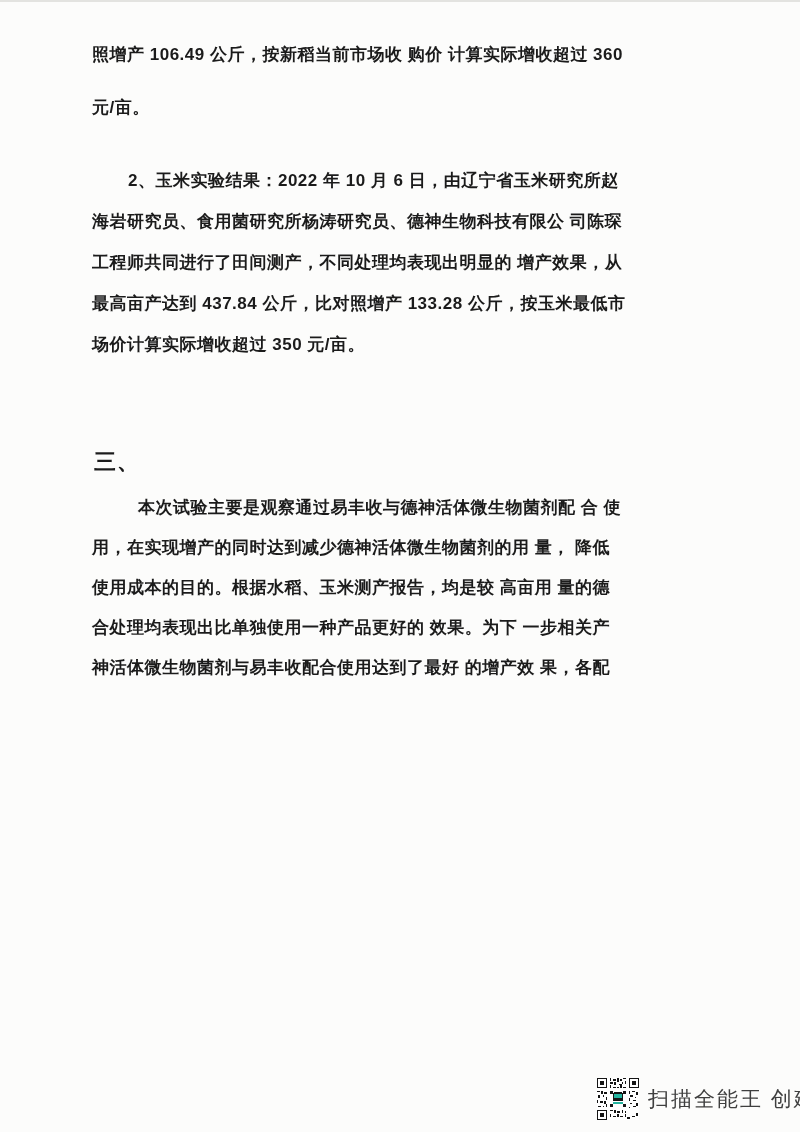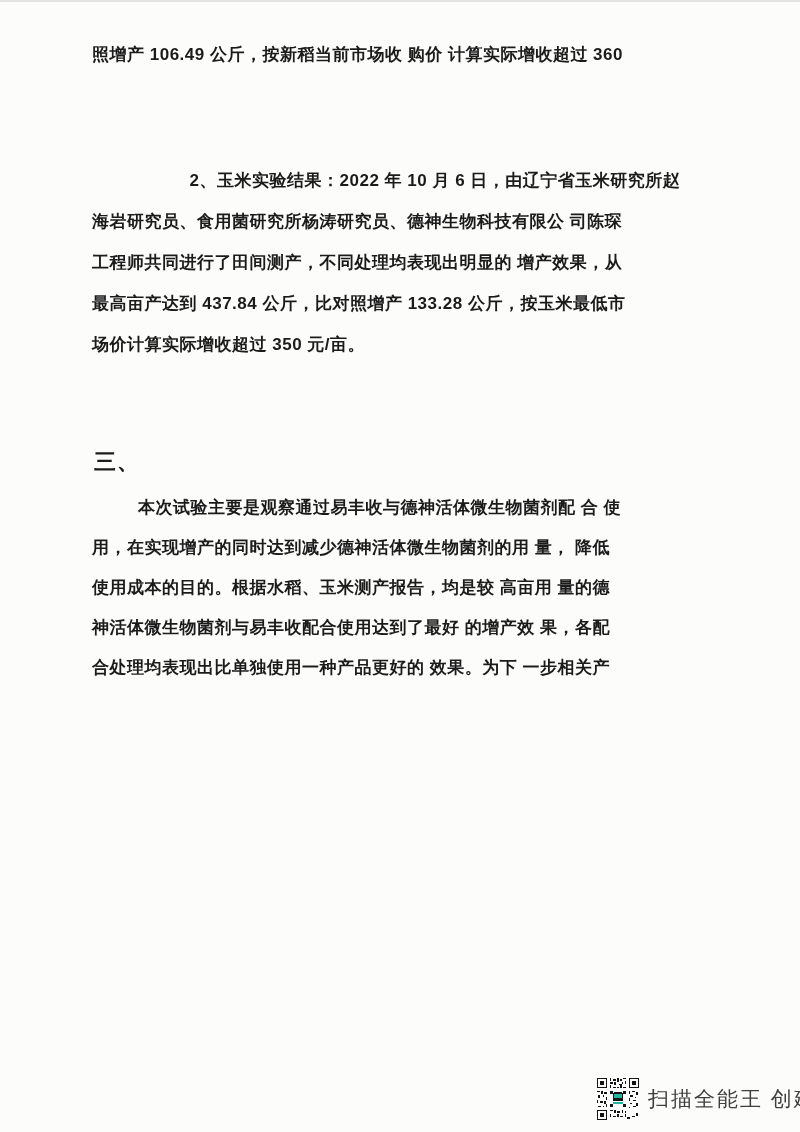--- a/index.html
+++ b/index.html
@@ -24,21 +24,21 @@
     left:92px;
     width:650px;
     font-size:17px;
     letter-spacing:0.5px;
     color:#1b1b1b;
     font-weight:700;
   }
   .line{white-space:pre;}
   #para-rice{top:28px;line-height:53px;}
   #para-corn{top:160px;line-height:41px;}
-  #para-corn .line.indent{text-indent:36px;text-align:center;}
+  #para-corn .line.indent{text-indent:36px;}
   #para-conclusion{top:488px;line-height:40px;}
   #para-conclusion .line.indent{text-indent:46px;}
   .section-heading{
     position:absolute;
     left:94px;top:447px;
     display:flex;
     align-items:flex-start;
     font-size:22px;
     letter-spacing:1px;
     font-weight:600;
@@ -62,40 +62,41 @@
   .qr-accent{fill:var(--qr-accent,#24b5a0);}
 </style>
 </head>
 <body>
 
 <div class="page">
   <div class="scan-edge-top"></div>
 
   <div class="doc-text" id="para-rice">
     <div class="line">照增产 106.49 公斤，按新稻当前市场收 购价 计算实际增收超过 360</div>
+    <div class="line">元/亩。</div>
   </div>
 
   <div class="doc-text" id="para-corn">
     <div class="line indent">2、玉米实验结果：2022 年 10 月 6 日，由辽宁省玉米研究所赵</div>
     <div class="line">海岩研究员、食用菌研究所杨涛研究员、德神生物科技有限公 司陈琛</div>
     <div class="line">工程师共同进行了田间测产，不同处理均表现出明显的 增产效果，从</div>
     <div class="line">最高亩产达到 437.84 公斤，比对照增产 133.28 公斤，按玉米最低市</div>
     <div class="line">场价计算实际增收超过 350 元/亩。</div>
   </div>
 
   <div class="section-heading">
     <span class="numeral">三、</span>
   </div>
 
   <div class="doc-text" id="para-conclusion">
     <div class="line indent">本次试验主要是观察通过易丰收与德神活体微生物菌剂配 合 使</div>
     <div class="line">用，在实现增产的同时达到减少德神活体微生物菌剂的用 量， 降低</div>
     <div class="line">使用成本的目的。根据水稻、玉米测产报告，均是较 高亩用 量的德</div>
+    <div class="line">合处理均表现出比单独使用一种产品更好的 效果。为下 一步相关产</div>
     <div class="line">神活体微生物菌剂与易丰收配合使用达到了最好 的增产效 果，各配</div>
-    <div class="line">合处理均表现出比单独使用一种产品更好的 效果。为下 一步相关产</div>
   </div>
 
   <div class="footer-watermark">
     <svg class="qr" viewBox="0 0 29 29" shape-rendering="crispEdges" aria-hidden="true">
       <rect x="0" y="0" width="29" height="29" fill="#ffffff"></rect>
       <g fill="#141414">
 
         <path d="M0 0h7v7H0zM1 1v5h5V1z"></path>
           <rect x="2" y="2" width="3" height="3"></rect>
         <path d="M22 0h7v7h-7zM23 1v5h5V1z"></path>

